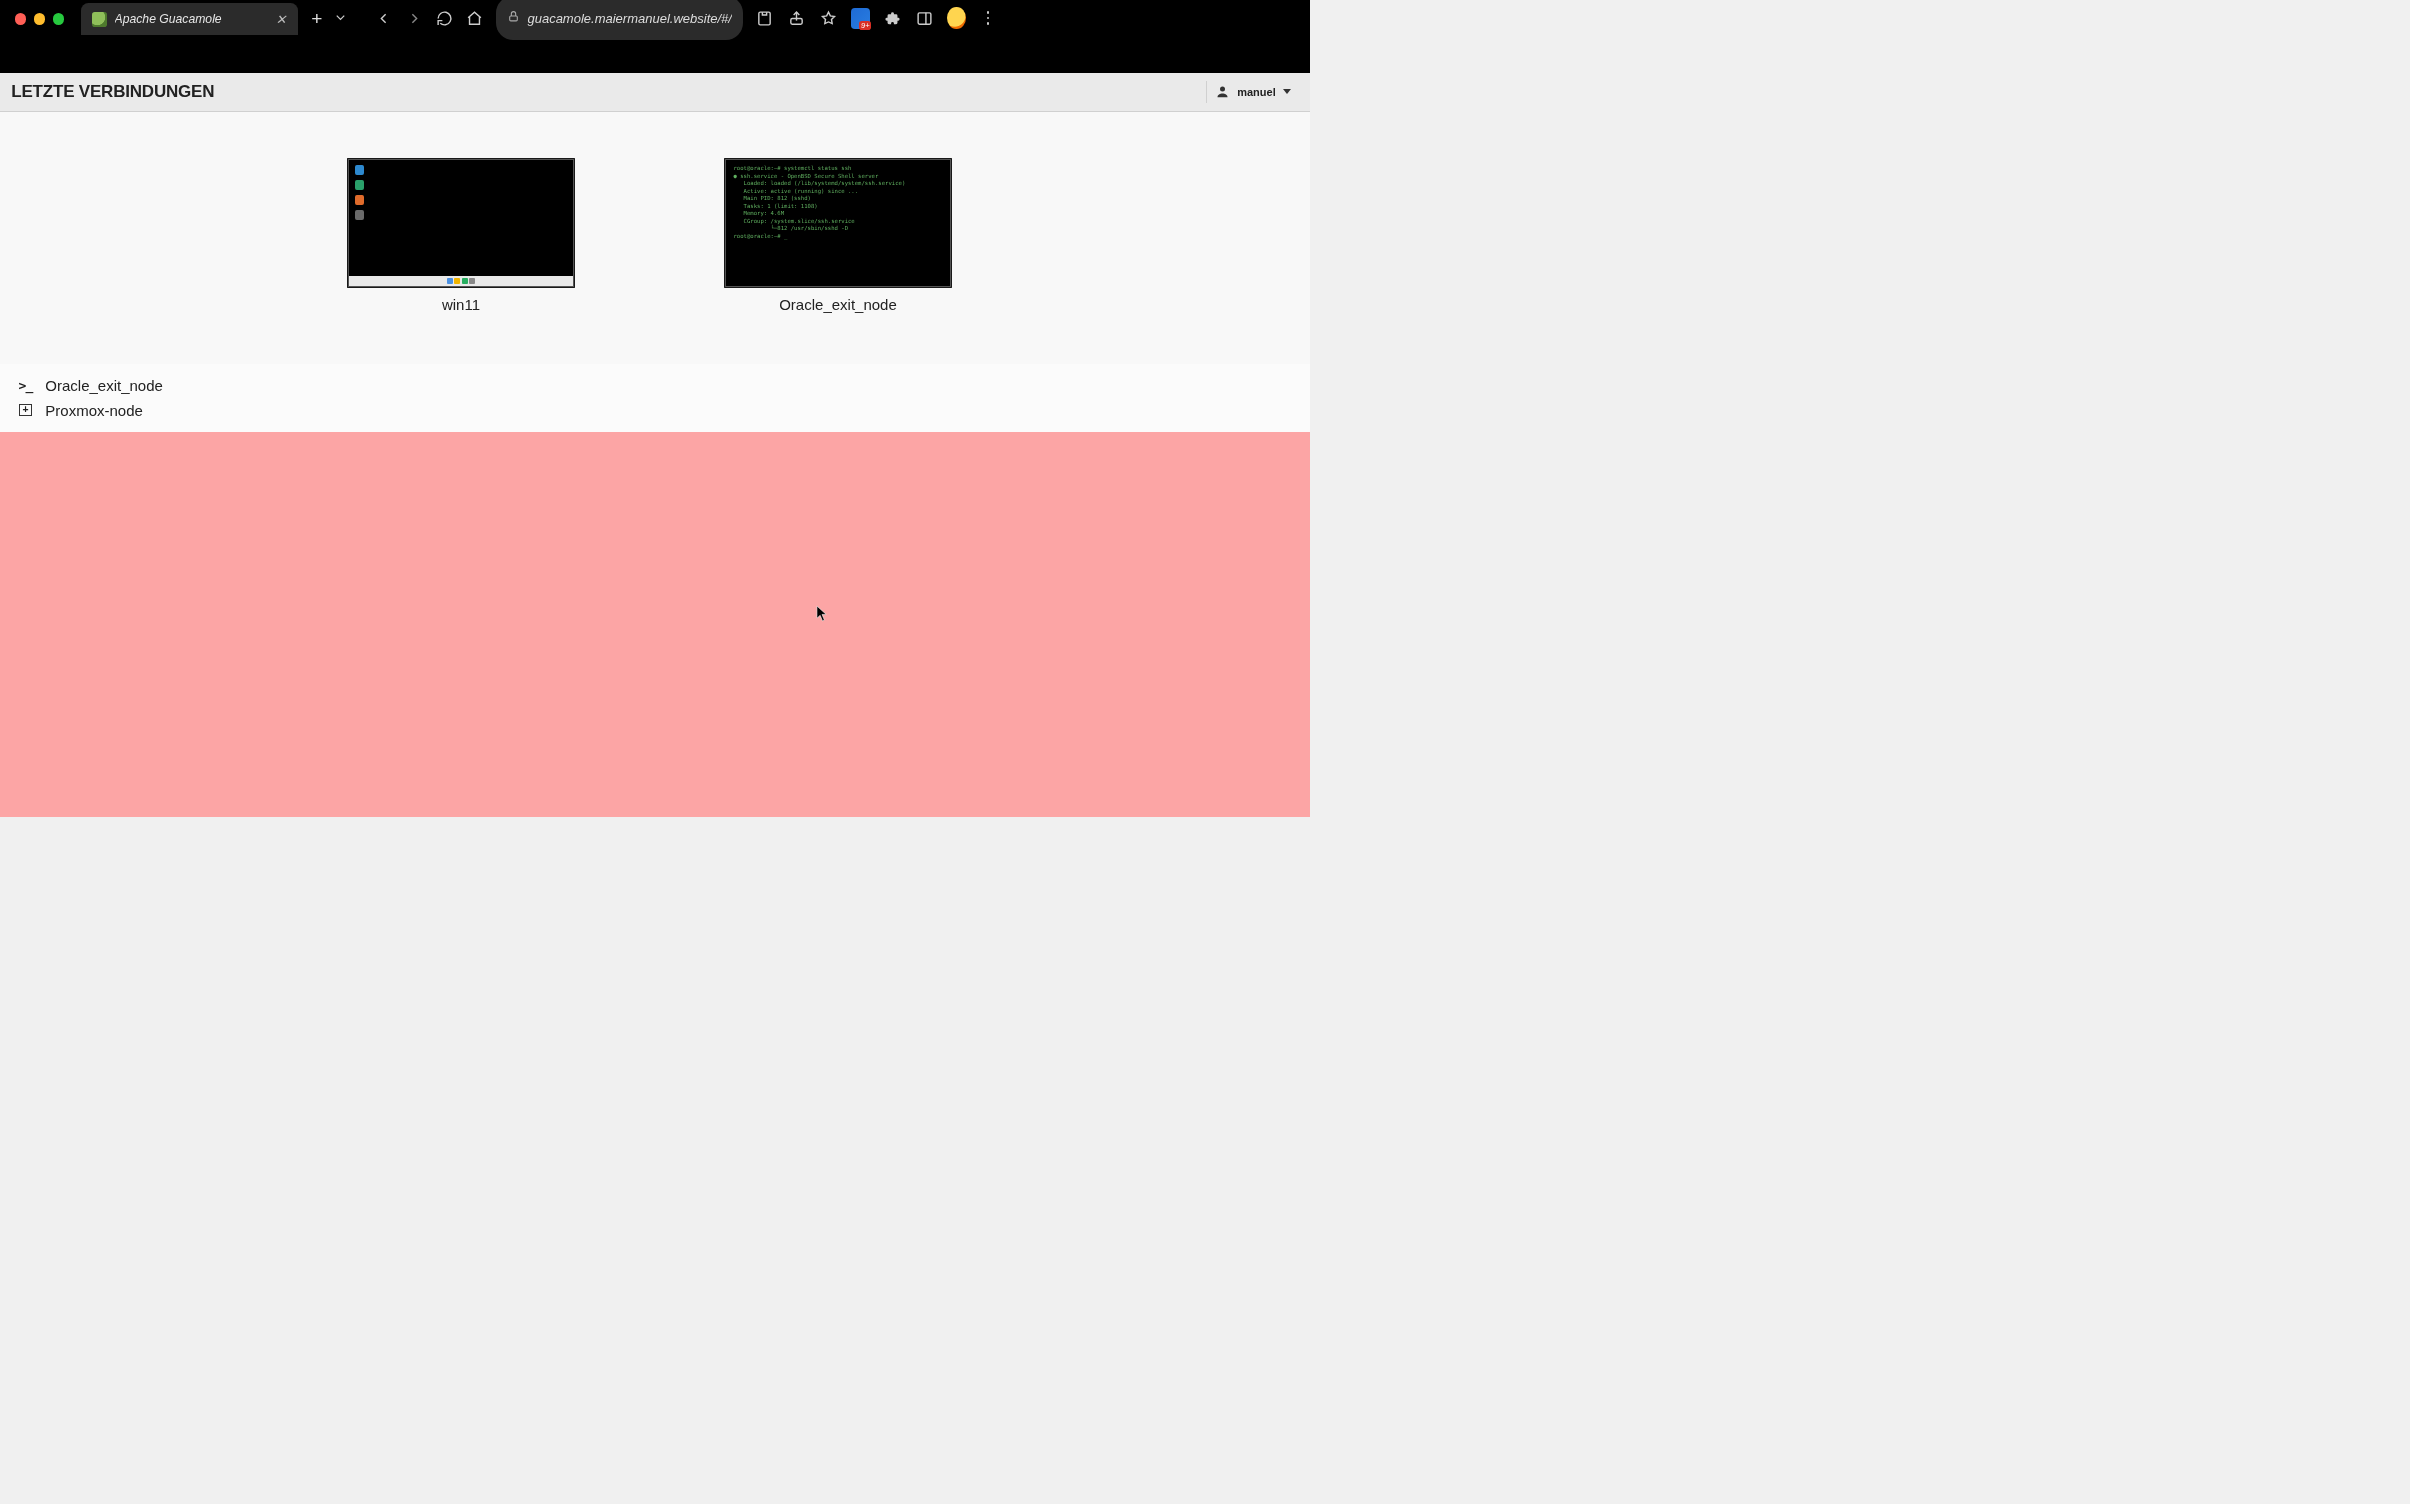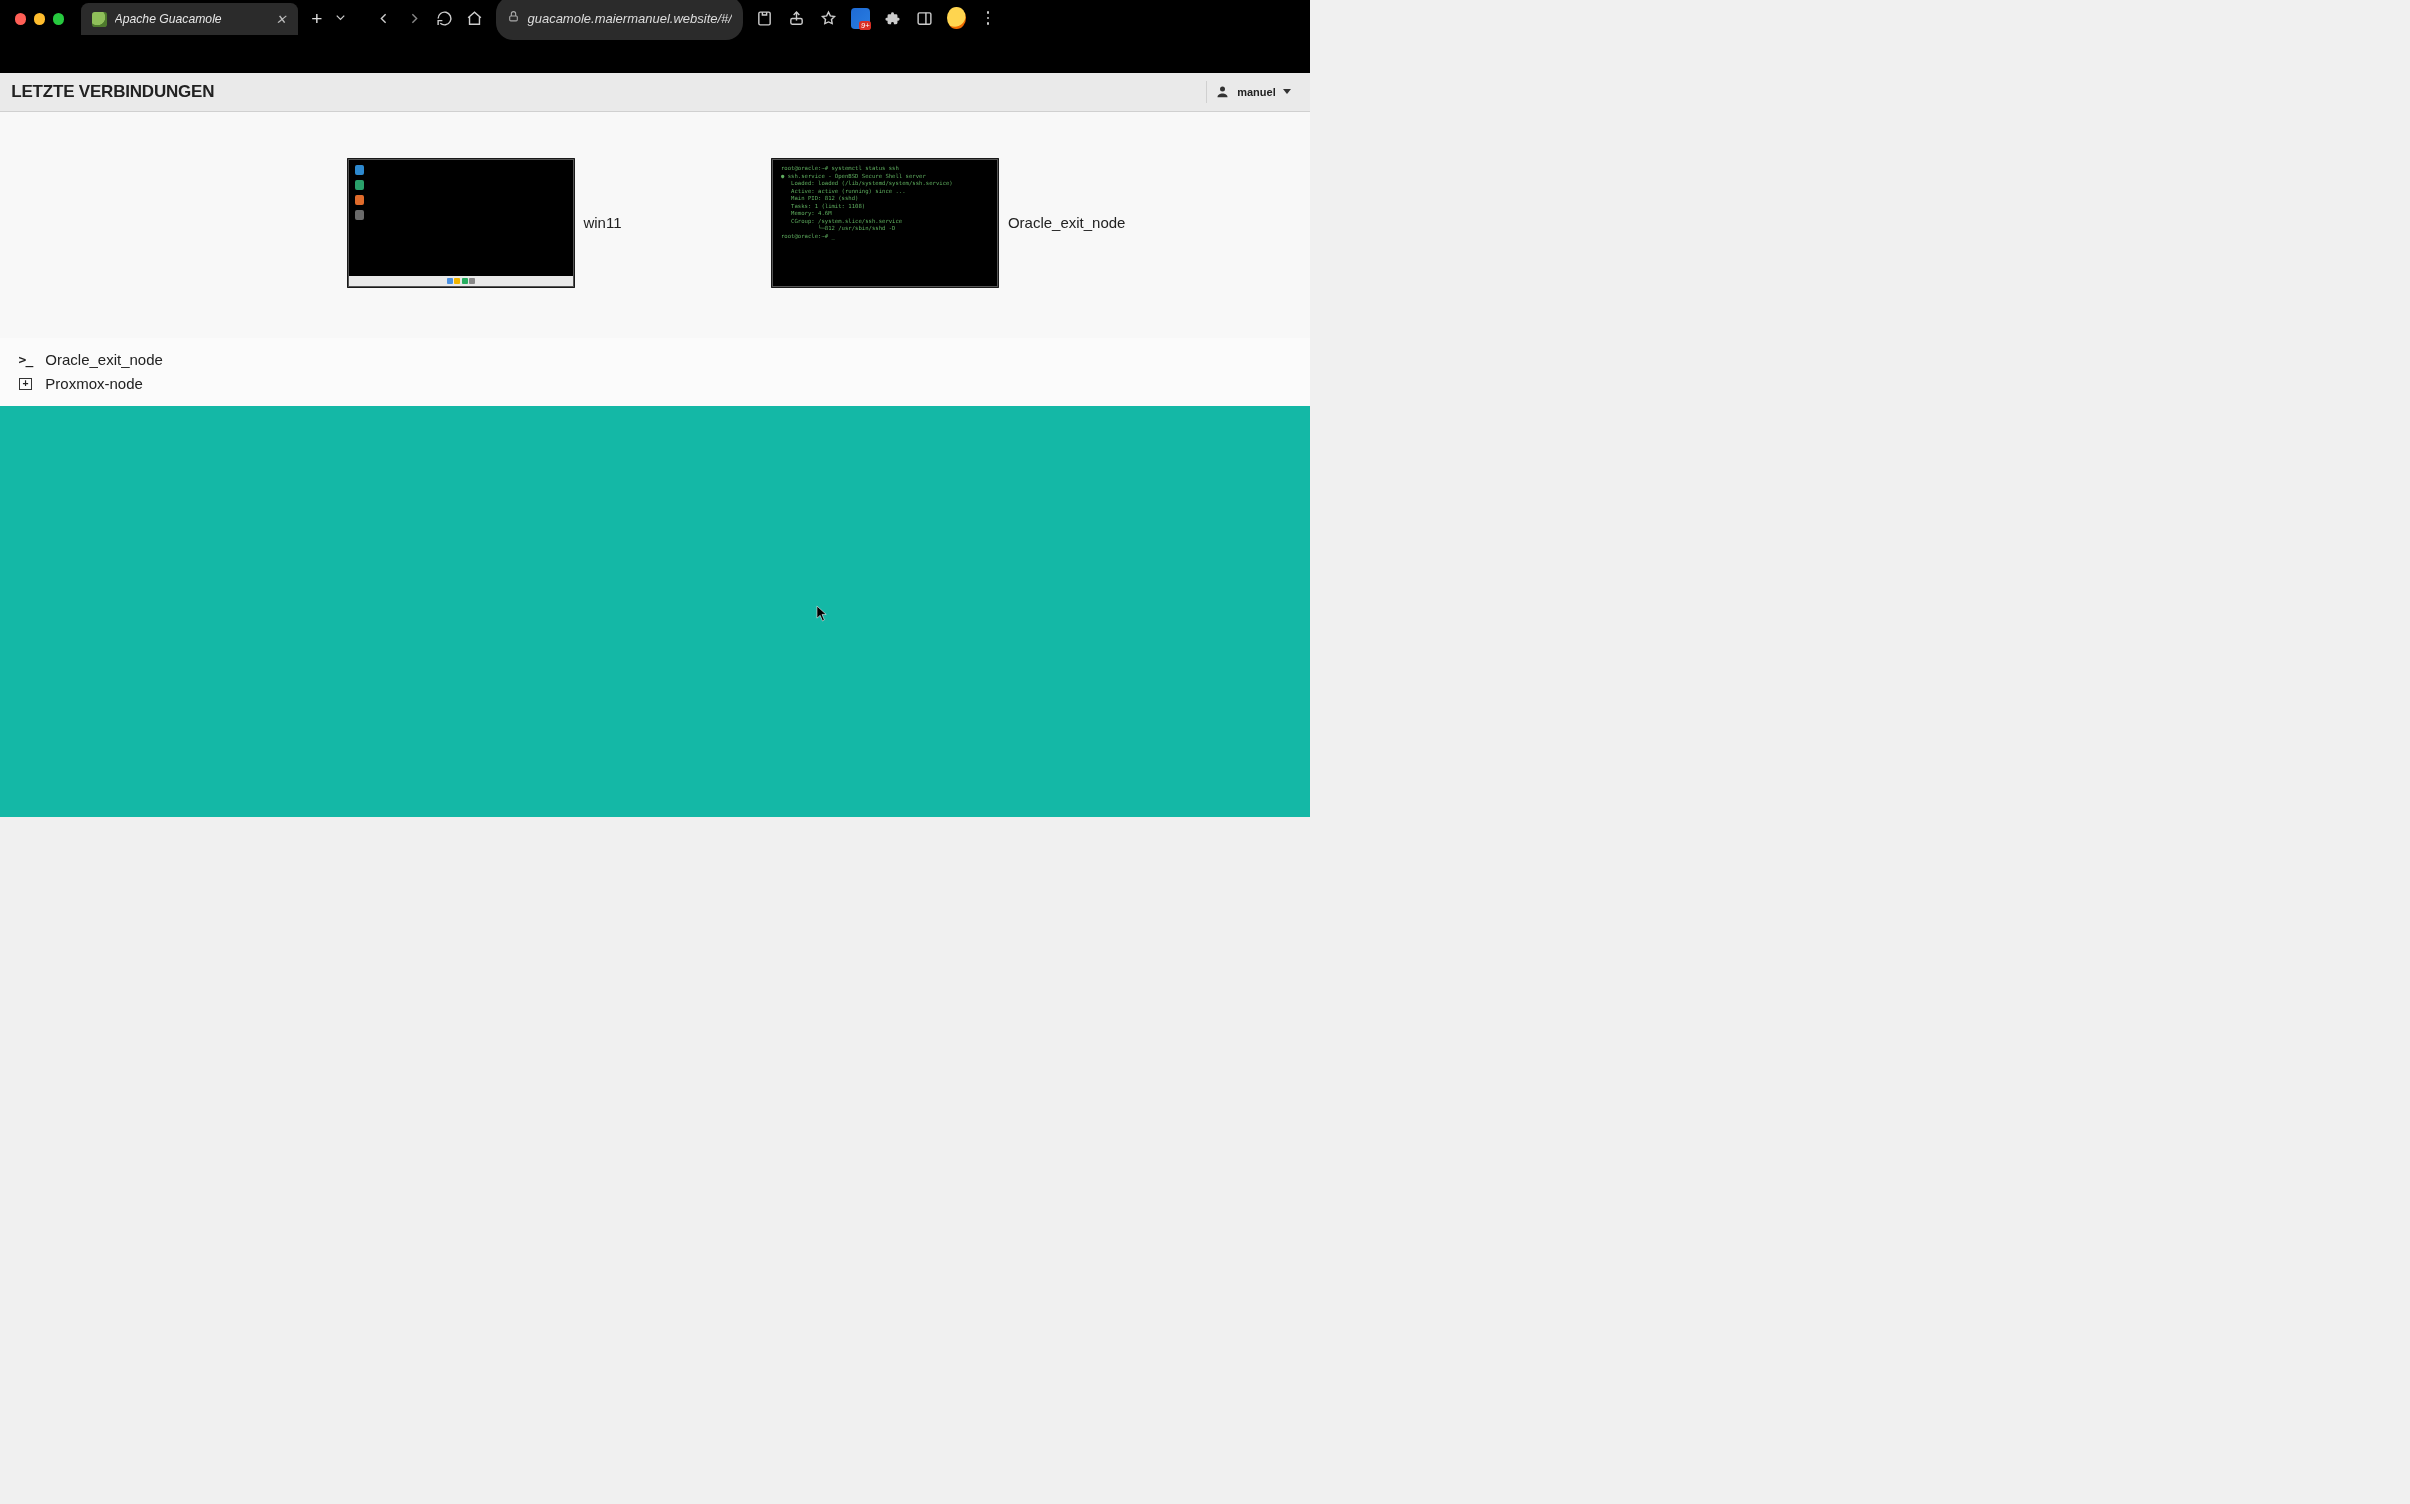--- a/index.html
+++ b/index.html
@@ -30,29 +30,29 @@
     .right-icons { display: flex; align-items: center; gap: 13px; color: #ccc; }
     .toolbar-icon { width: 19px; height: 19px; display: flex; align-items: center; justify-content: center; cursor: pointer; }
     .toolbar-icon svg { width: 17px; height: 17px; }
     .ext-badge { width: 21px; height: 21px; background: linear-gradient(135deg,#1e6bd6,#2a7de0); border-radius: 3.8px; position: relative; }
     .ext-badge::after { content: "9+"; position: absolute; bottom: -1.9px; right: -1.9px; background: #d93025; color: #fff; font-size: 7.5px; border-radius: 2.8px; padding: 0 1.9px; }
     .avatar { width: 22.6px; height: 22.6px; border-radius: 50%; background: radial-gradient(circle at 40% 40%, #ffd54f 0 60%, #ef6c00 65% 100%); }
     .kebab { display: flex; flex-direction: column; gap: 2.8px; align-items: center; justify-content: center; }
     .kebab span { width: 2.8px; height: 2.8px; background: #ccc; border-radius: 50%; }
 
     
-    .app { background: #14b8a6; height: calc(1505px * 0.544 - 73px); overflow: auto; }
+    .app { background: #fca5a5; height: calc(1505px * 0.544 - 73px); overflow: auto; }
 
     .section-header { display: flex; align-items: center; justify-content: space-between; padding: 7.5px 11.3px; border-bottom: 1.9px solid #d0d0d0; background: #eaeaea; }
     .section-title { font-size: 17px; font-weight: 800; color: #222; letter-spacing: -0.2px; }
     .user-menu { display: flex; align-items: center; gap: 7.5px; font-weight: 700; font-size: 11px; color: #222; cursor: pointer; padding: 3.8px 7.5px; border-left: 0.9px solid #d0d0d0; height: 100%; text-align: right; }
     .caret-down { width: 0; height: 0; border-left: 4.7px solid transparent; border-right: 4.7px solid transparent; border-top: 5.6px solid #333; }
 
     .recent-area { display: flex; gap: 151px; padding: 47px 0 51px 0; justify-content: flex-start; padding-left: 348px; background: #f8f8f8; }
-    .conn-card { display: flex; flex-direction: row; align-items: center; gap: 9.4px; cursor: pointer; }
+    .conn-card { display: flex; flex-direction: column; align-items: center; gap: 9.4px; cursor: pointer; }
     .thumb { width: 226px; height: 128px; background: #000; border: 0.9px solid #555; box-shadow: 0 0 0 0.9px #000; position: relative; overflow: hidden; }
     .thumb-win { display: flex; flex-direction: column; justify-content: flex-start; padding: 3.8px; }
     .thumb-win .desk-icons { display: flex; flex-direction: column; gap: 5.6px; margin: 1.9px; }
     .thumb-win .di { width: 9.4px; height: 9.4px; border-radius: 1.9px; }
     .thumb-win .taskbar { position: absolute; bottom: 0; left: 0; right: 0; height: 9.4px; background: #e9e9e9; display: flex; align-items: center; justify-content: center; gap: 1.9px; }
     .thumb-win .taskbar span { width: 5.6px; height: 5.6px; background: #4a90e2; border-radius: 0.9px; }
     .thumb-term { padding: 5.6px 7.5px; font-family: monospace; font-size: 5.6px; color: #5fae5f; line-height: 7.5px; white-space: pre; overflow: hidden; }
     .conn-name { font-size: 15px; color: #222; }
 
     .all-header { display: flex; align-items: center; justify-content: space-between; background: #eaeaea; border-top: 0.9px solid #d0d0d0; border-bottom: 1.9px solid #d0d0d0; padding: 7.5px 11.3px; }

